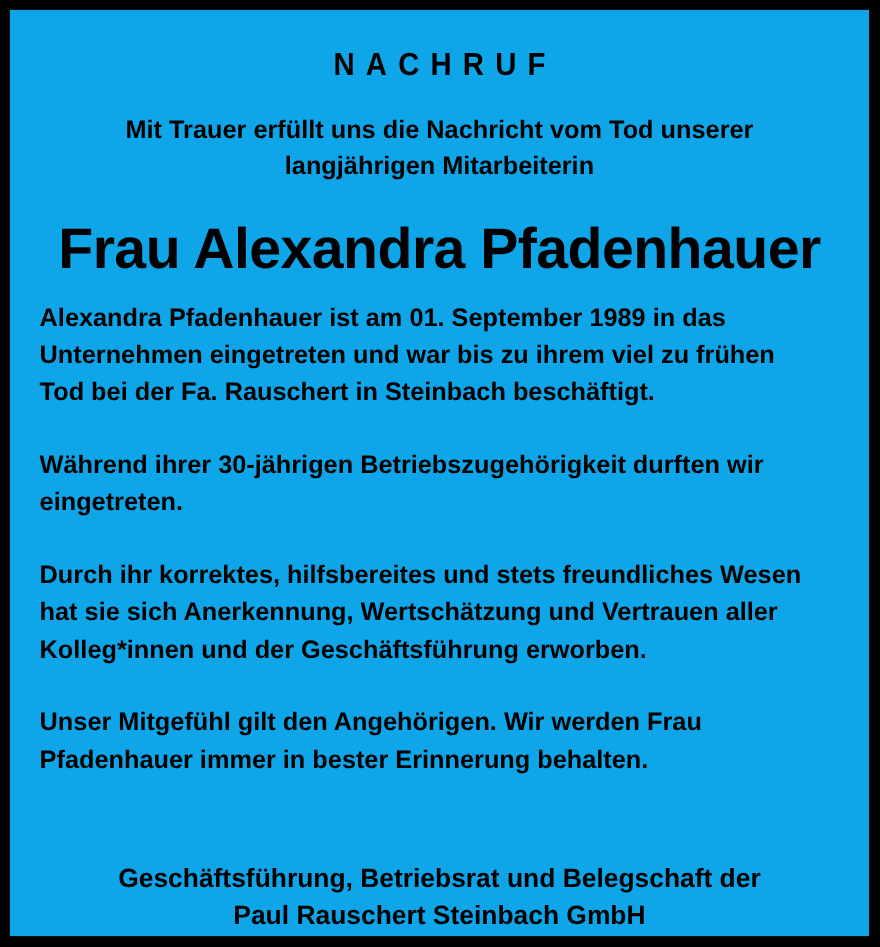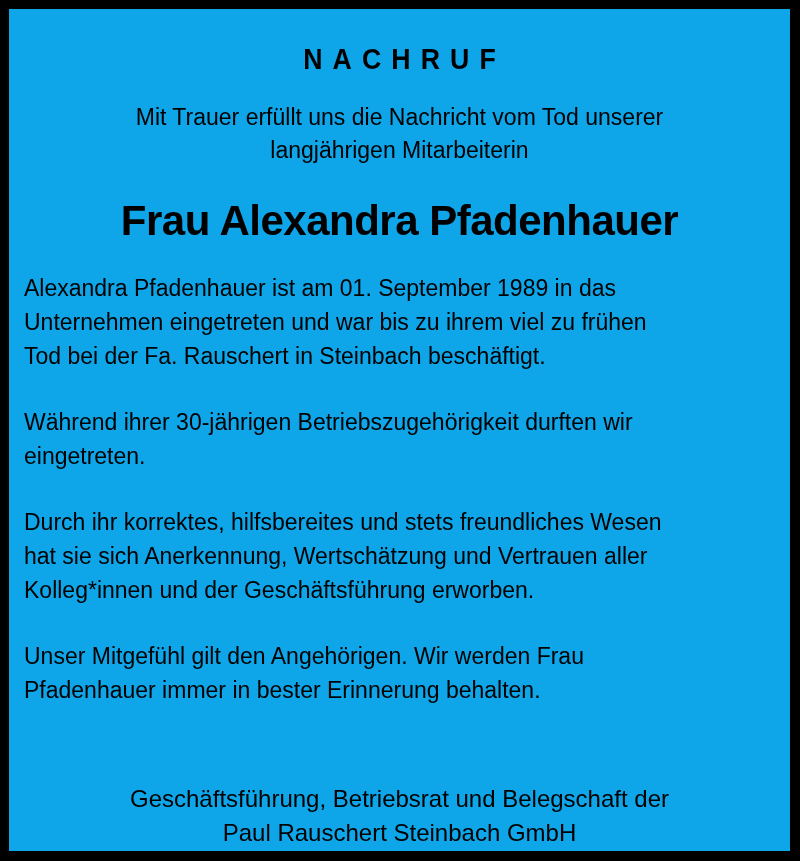--- a/index.html
+++ b/index.html
@@ -24,40 +24,41 @@
       letter-spacing: 11px;
       padding-left: 11px;
       box-sizing: border-box;
       transform: scaleX(0.92);
     }
     .intro {
       position: absolute; left: 0; top: 92px; width: 100%;
       text-align: center;
       font-size: 23px;
       line-height: 33px;
+      font-weight: bold;
     }
     .intro span { display: block; }
     .name {
       position: absolute; left: 0; top: 188px; width: 100%;
       text-align: center;
       font-weight: bold;
-      font-size: 42px;
+      font-size: 52px;
       letter-spacing: -0.5px;
     }
     .body {
       position: absolute; left: 15px; top: 262px; width: 770px;
       font-size: 23px;
       line-height: 34px;
     }
-    .para { margin: 0 0 32px 0; }
+    .para { margin: 0 0 32px 12px; font-weight: bold; }
     .para span { display: block; white-space: nowrap; }
     .signature {
       position: absolute; left: 0; top: 773px; width: 100%;
       text-align: center;
-      font-weight: normal;
+      font-weight: bold;
       font-size: 24px;
       line-height: 34px;
     }
     .signature span { display: block; white-space: nowrap; }
   </style>
 </head>
 <body>
 
 <div class="frame">
   <div class="page">

